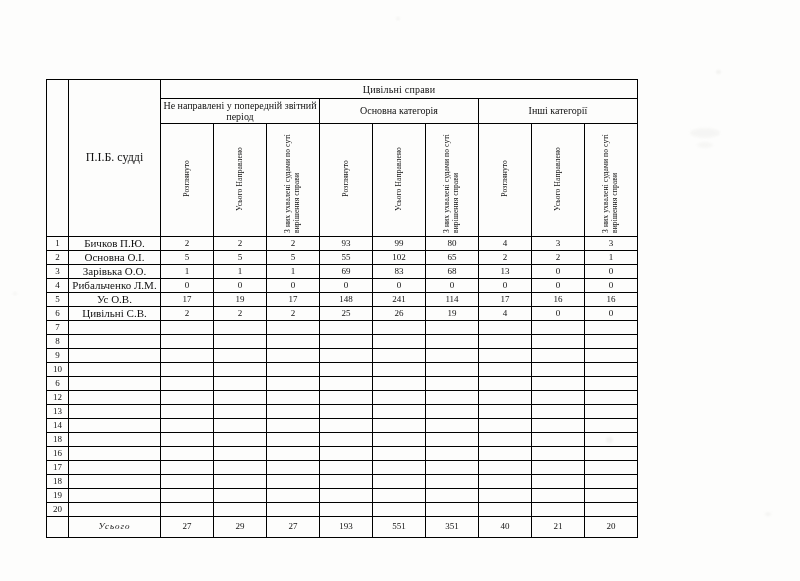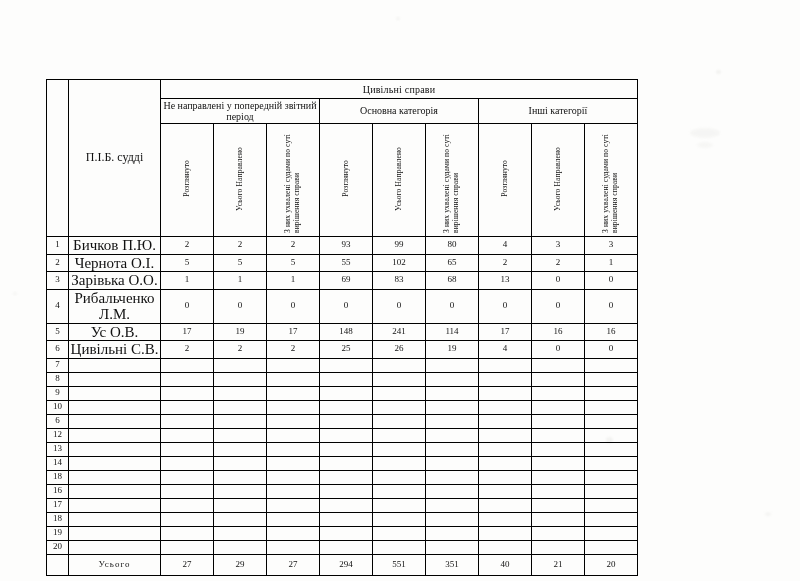--- a/index.html
+++ b/index.html
@@ -89,37 +89,38 @@
   }
   .fio-head {
     font-size: 12px;
     font-weight: normal;
   }
   td.num {
     font-size: 9px;
     height: 13px;
   }
   td.name {
-    font-size: 15px;
+    font-size: 11px;
     text-align: center;
     height: 13px;
     padding: 0 2px;
     font-weight: bold;
   }
   td.val {
     font-size: 9px;
     height: 13px;
   }
   tr.empty td { height: 13px; }
   tr.total td {
     height: 20px;
     font-size: 9px;
   }
   td.total-label {
     letter-spacing: 1px;
+    font-style: italic;
   }
   
   col.c-idx   { width: 22px; }
   col.c-fio   { width: 92px; }
   col.c-data  { width: 53px; }
 </style>
 </head>
 <body>
 
 <div class="page">
@@ -179,21 +180,21 @@
             <td class="val">2</td>
             <td class="val">93</td>
             <td class="val">99</td>
             <td class="val">80</td>
             <td class="val">4</td>
             <td class="val">3</td>
             <td class="val">3</td>
           </tr>
           <tr>
             <td class="num">2</td>
-            <td class="name">Чернота О.І.</td>
+            <td class="name">Основна О.І.</td>
             <td class="val">5</td>
             <td class="val">5</td>
             <td class="val">5</td>
             <td class="val">55</td>
             <td class="val">102</td>
             <td class="val">65</td>
             <td class="val">2</td>
             <td class="val">2</td>
             <td class="val">1</td>
           </tr>
@@ -432,21 +433,21 @@
             <td class="val"></td>
           </tr>
         </tbody>
       <tfoot id="tfoot">
           <tr class="total">
             <td class="num"></td>
             <td class="total-label">Усього</td>
             <td class="val">27</td>
             <td class="val">29</td>
             <td class="val">27</td>
-            <td class="val">294</td>
+            <td class="val">193</td>
             <td class="val">551</td>
             <td class="val">351</td>
             <td class="val">40</td>
             <td class="val">21</td>
             <td class="val">20</td>
           </tr>
         </tfoot>
     </table>
   </div>
 </div>

